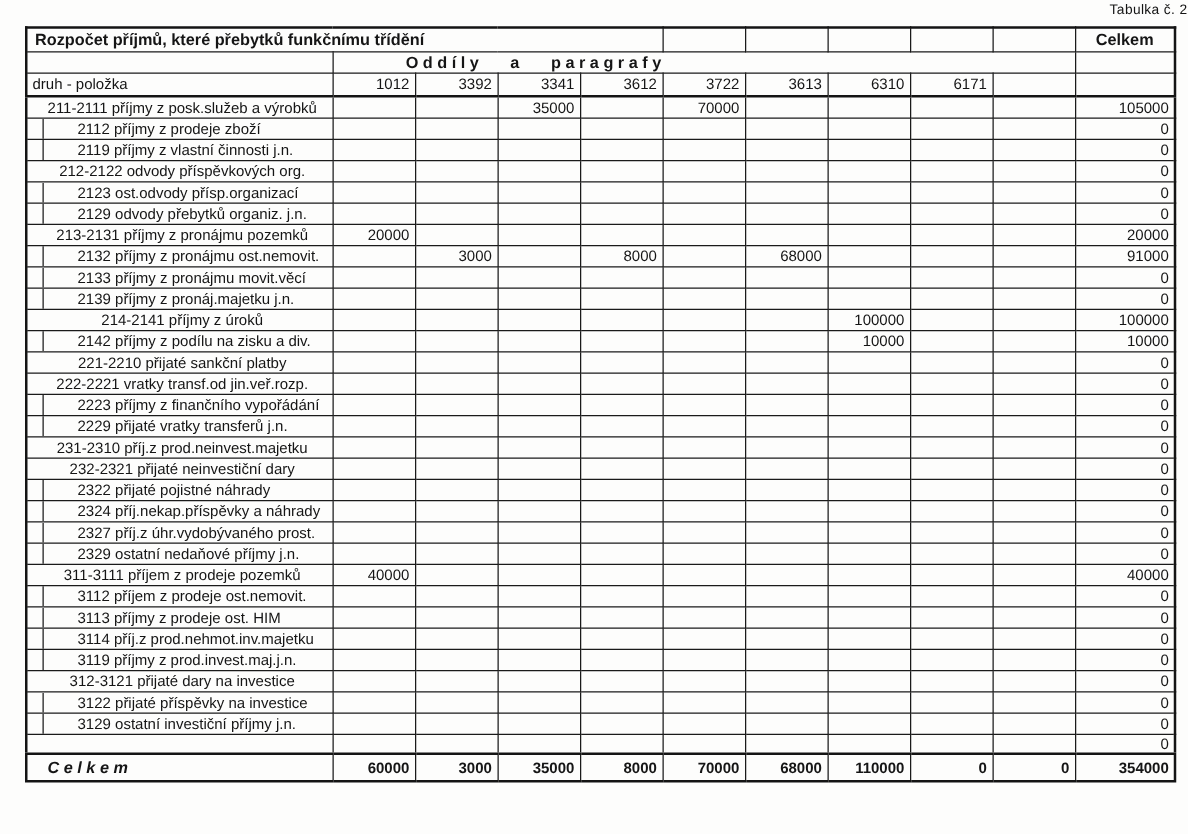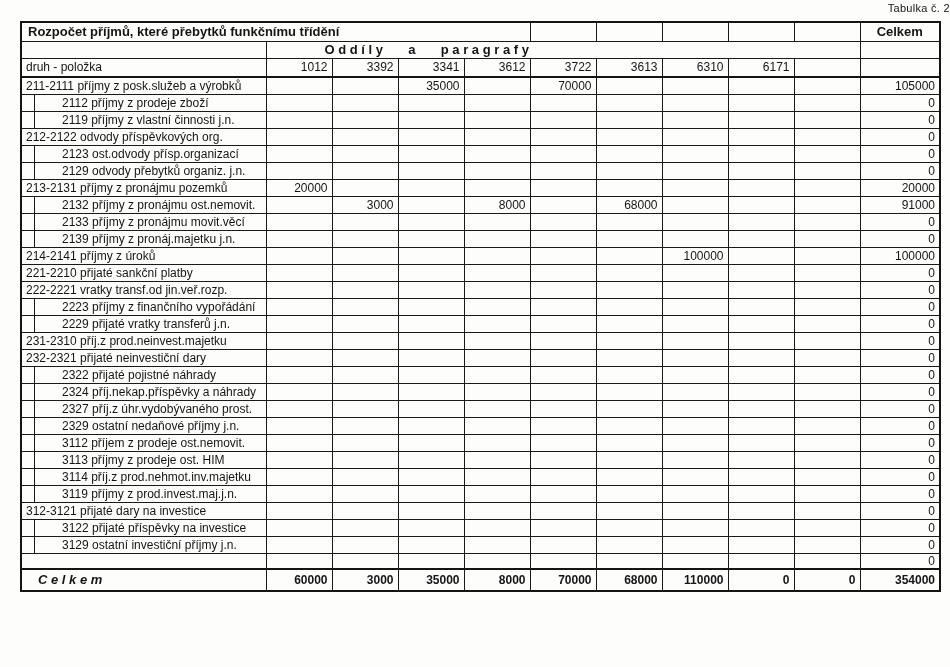--- a/index.html
+++ b/index.html
@@ -59,21 +59,21 @@
     height: 19px;
     text-align: center;
     border-bottom: 2px solid #141414;
     margin-top: 48px;
   }
   td.colhead-label {
     text-align: left;
     padding-left: 4px;
   }
   td.label { text-align: left; }
-  td.grp { padding-left: 4px; }
+  td.grp { padding-left: 4px; text-align: center; }
   td.sub {
     padding-left: 40px;
     background: linear-gradient(#1a1a1a, #1a1a1a) 12px 0 / 1px 100% no-repeat;
     margin-left: 44px;
   }
   td.num {
     text-align: right;
     padding-right: 4px;
   }
   tr.empty-row td { height: 12px; }
@@ -275,20 +275,33 @@
         <td class="num"></td>
         <td class="num"></td>
         <td class="num"></td>
         <td class="num"></td>
         <td class="num">100000</td>
         <td class="num"></td>
         <td class="num"></td>
         <td class="num">100000</td>
       </tr>
       <tr class="data-row">
+        <td class="label sub">2142 příjmy z podílu na zisku a div.</td>
+        <td class="num"></td>
+        <td class="num"></td>
+        <td class="num"></td>
+        <td class="num"></td>
+        <td class="num"></td>
+        <td class="num"></td>
+        <td class="num">10000</td>
+        <td class="num"></td>
+        <td class="num"></td>
+        <td class="num">10000</td>
+      </tr>
+      <tr class="data-row">
         <td class="label grp">221-2210 přijaté sankční platby</td>
         <td class="num"></td>
         <td class="num"></td>
         <td class="num"></td>
         <td class="num"></td>
         <td class="num"></td>
         <td class="num"></td>
         <td class="num"></td>
         <td class="num"></td>
         <td class="num"></td>
@@ -403,20 +416,33 @@
         <td class="num"></td>
         <td class="num"></td>
         <td class="num"></td>
         <td class="num"></td>
         <td class="num"></td>
         <td class="num"></td>
         <td class="num"></td>
         <td class="num"></td>
         <td class="num"></td>
         <td class="num">0</td>
+      </tr>
+      <tr class="data-row">
+        <td class="label grp">311-3111 příjem z prodeje pozemků</td>
+        <td class="num">40000</td>
+        <td class="num"></td>
+        <td class="num"></td>
+        <td class="num"></td>
+        <td class="num"></td>
+        <td class="num"></td>
+        <td class="num"></td>
+        <td class="num"></td>
+        <td class="num"></td>
+        <td class="num">40000</td>
       </tr>
       <tr class="data-row">
         <td class="label sub">3112 příjem z prodeje ost.nemovit.</td>
         <td class="num"></td>
         <td class="num"></td>
         <td class="num"></td>
         <td class="num"></td>
         <td class="num"></td>
         <td class="num"></td>
         <td class="num"></td>

